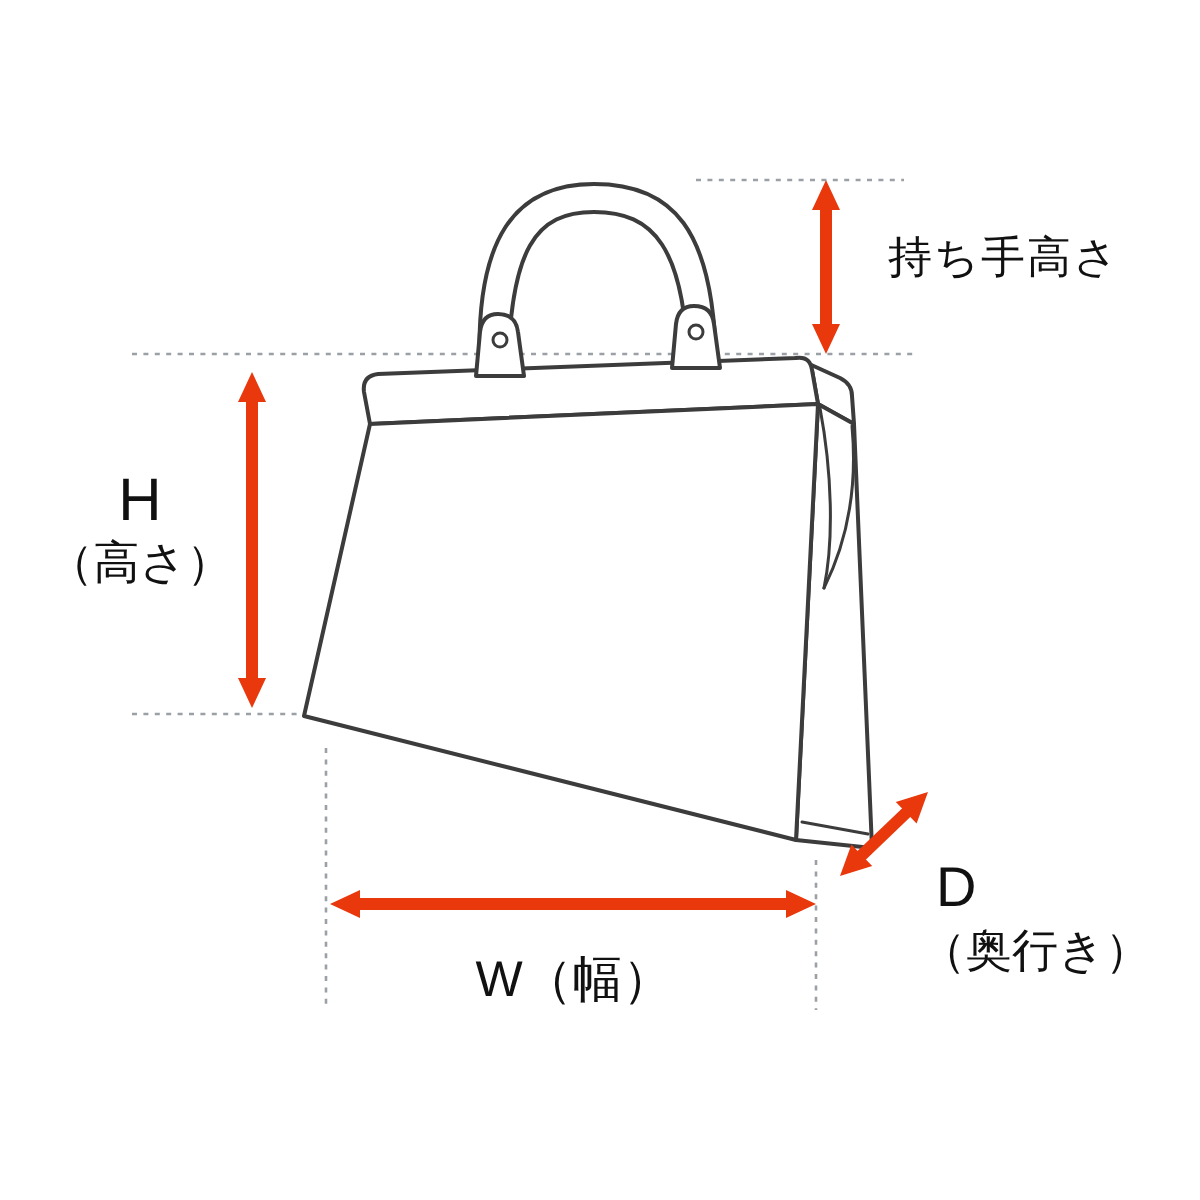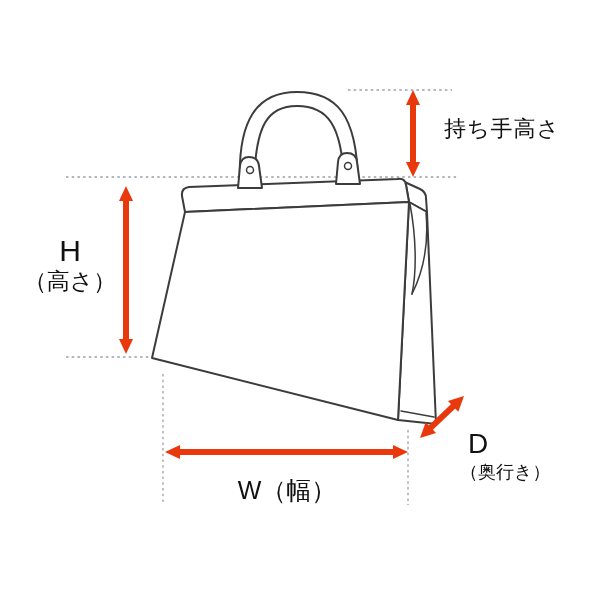--- a/index.html
+++ b/index.html
@@ -11,21 +11,21 @@
   .bag-detail-open{stroke:var(--outline,#3c3c3c);stroke-width:1.5;fill:none;stroke-linecap:round;}
   .guide{stroke:var(--guide,#9aa0a6);stroke-width:1.3;stroke-dasharray:2.5 3.2;fill:none;}
   .arrow-shaft{stroke:var(--arrow,#e8380c);stroke-width:6;fill:none;}
   .arrow-head{fill:var(--arrow,#e8380c);stroke:none;}
   .label{position:absolute;color:#111;font-weight:500;white-space:nowrap;line-height:1.15;}
   .lbl-handle{left:444px;top:116px;font-size:22px;letter-spacing:1px;text-align:right;}
   .lbl-h-sym{left:14px;top:234px;width:112px;text-align:center;font-size:30px;}
   .lbl-h-name{left:14px;top:268px;width:112px;text-align:center;font-size:23px;}
   .lbl-w{left:186px;top:476px;width:202px;text-align:center;font-size:25px;}
   .lbl-d-sym{left:468px;top:428px;font-size:28px;}
-  .lbl-d-name{left:460px;top:462px;font-size:18px;}
+  .lbl-d-name{left:460px;top:462px;font-size:23px;}
 </style>
 </head>
 <body>
 
 <div class="stage">
 
   <svg width="600" height="600" viewBox="0 0 600 600">
 
     <g>
       <line x1="348" y1="90" x2="452" y2="90" class="guide"></line>

